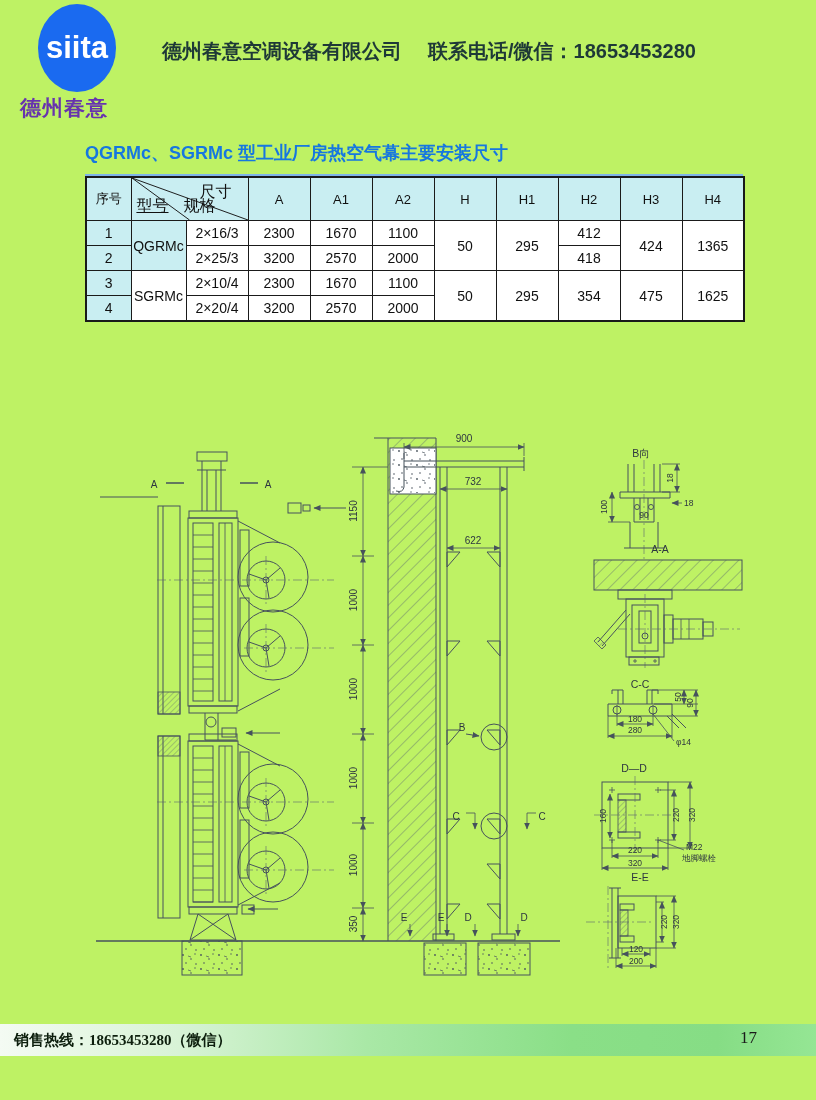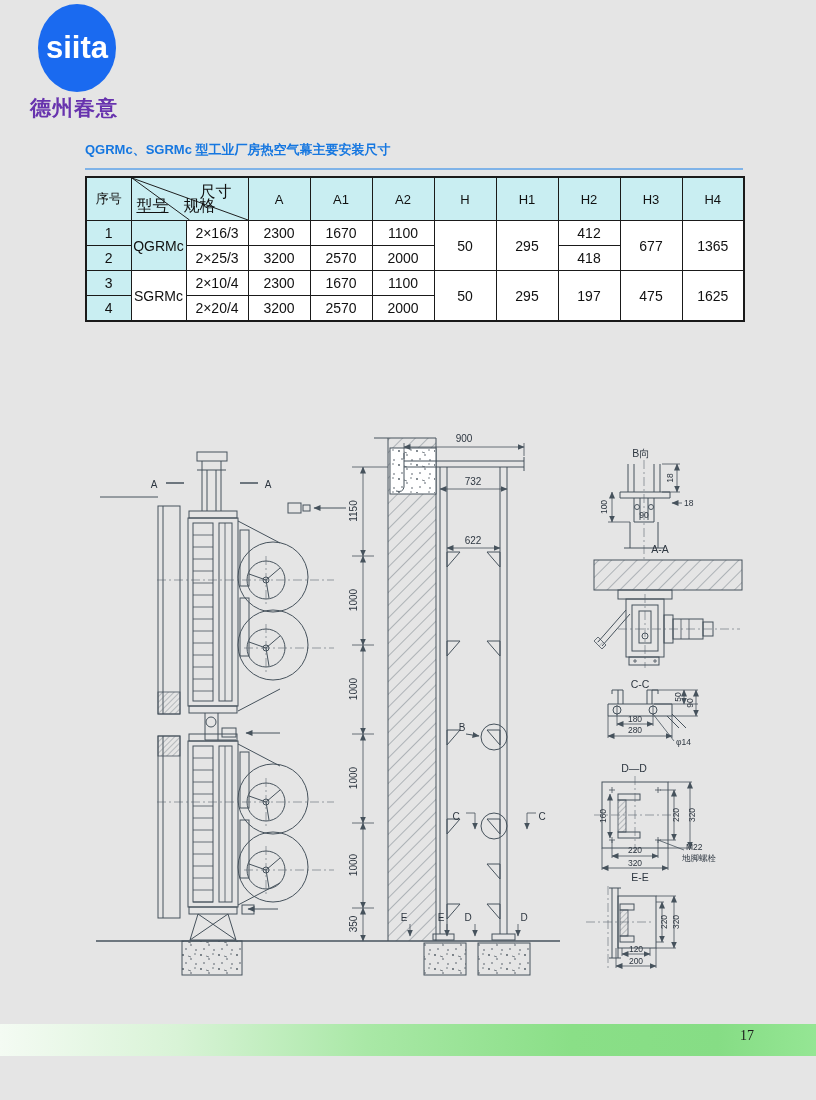--- a/index.html
+++ b/index.html
@@ -1,28 +1,28 @@
 <!DOCTYPE html>
 <html><head>
 <meta charset="utf-8">
 <style>
   html,body{margin:0;padding:0;background:#888;}
-  .page{position:relative;width:816px;height:1100px;background:#e5e5e5;margin:0 auto;
+  .page{position:relative;width:816px;height:1100px;background:#bef264;margin:0 auto;
         font-family:"Liberation Sans",sans-serif;overflow:hidden;}
   
   .logo-circle{position:absolute;left:38px;top:4px;width:78px;height:88px;border-radius:50%;
 
     background:#1a6af0;display:flex;align-items:center;justify-content:center;}
   .logo-circle span{color:#fff;font-weight:bold;font-size:31px;letter-spacing:0;}
-  .logo-sub{position:absolute;left:30px;top:94px;width:110px;font-size:21px;font-weight:bold;
+  .logo-sub{position:absolute;left:20px;top:94px;width:110px;font-size:21px;font-weight:bold;
     color:#6733ae;letter-spacing:1px;}
   .company{position:absolute;left:162px;top:38px;font-size:20px;font-weight:bold;color:#1e3937;}
   .contact{position:absolute;left:428px;top:38px;font-size:20px;font-weight:bold;color:#1e3937;}
   
-  .sec-title{position:absolute;left:85px;width:658px;color:#1677e0;font-size:13px;font-weight:bold;
+  .sec-title{position:absolute;left:85px;width:658px;color:#1677e0;font-size:18px;font-weight:bold;
     border-bottom:2px solid #7fb3e8;padding-bottom:9px;}
   .sec-title.t1{top:141px;}
   .sec-title.t2{top:333px;}
   
   table.spec{position:absolute;left:85px;top:176px;width:658px;border-collapse:collapse;
     table-layout:fixed;font-size:14px;color:#111;}
   table.spec td{border:1px solid #1a1a1a;text-align:center;vertical-align:middle;padding:0;background:#fff;}
   table.spec{border:2px solid #1a1a1a;}
   td.cy{background:#c9eef2 !important;}
   tr.hd td{height:42px;font-size:13px;}
@@ -41,31 +41,33 @@
   .cl{stroke:#5a6670;stroke-width:0.6;fill:none;stroke-dasharray:9 3 2 3;}
   text.txt{font-family:"Liberation Sans",sans-serif;font-size:10px;fill:#2d3640;}
   text.txs{font-family:"Liberation Sans",sans-serif;font-size:8.5px;fill:#2d3640;}
   text.ttl{font-family:"Liberation Sans",sans-serif;font-size:10.5px;fill:#2d3640;}
   
   .footer-bar{position:absolute;left:0;top:1024px;width:816px;height:32px;
     background:linear-gradient(90deg,#f4fbf3 0%,#d8f3d6 22%,#a9e8a6 45%,#8adf87 70%,#86dd85 88%,#95e694 100%);}
   .hotline{position:absolute;left:14px;top:1031px;font-family:"Liberation Serif",serif;
     font-weight:bold;font-size:15px;color:#0d1f0d;}
   .pageno{position:absolute;left:740px;top:1028px;font-family:"Liberation Serif",serif;
-    font-size:14px;color:#1a1a1a;}
+    font-size:17px;color:#1a1a1a;}
 </style>
 </head>
 <body>
 
 <div class="page">
 
   <div class="logo-circle">
     <span>siita</span>
   </div>
   <div class="logo-sub">德州春意</div>
+  <div class="company">德州春意空调设备有限公司</div>
+  <div class="contact">联系电话/微信：18653453280</div>
 
   <div class="sec-title t1">QGRMc、SGRMc 型工业厂房热空气幕主要安装尺寸</div>
 
   <table class="spec">
     <colgroup>
         <col style="width:45px">
         <col style="width:55px">
         <col style="width:62px">
       <col style="width:62px">
         <col style="width:62px">
@@ -100,41 +102,41 @@
     <tr class="bd">
       <td class="cy">1</td>
       <td class="cy" rowspan="2">QGRMc</td>
       <td>2×16/3</td>
       <td>2300</td>
       <td>1670</td>
       <td>1100</td>
       <td rowspan="2">50</td>
       <td rowspan="2">295</td>
       <td>412</td>
-      <td rowspan="2">677</td>
+      <td rowspan="2">424</td>
       <td rowspan="2">1365</td>
     </tr>
     <tr class="bd">
       <td class="cy">2</td>
       <td>2×25/3</td>
       <td>3200</td>
       <td>2570</td>
       <td>2000</td>
       <td>418</td>
     </tr>
     <tr class="bd">
       <td class="cy">3</td>
       <td rowspan="2">SGRMc</td>
       <td>2×10/4</td>
       <td>2300</td>
       <td>1670</td>
       <td>1100</td>
       <td rowspan="2">50</td>
       <td rowspan="2">295</td>
-      <td rowspan="2">197</td>
+      <td rowspan="2">354</td>
       <td rowspan="2">475</td>
       <td rowspan="2">1625</td>
     </tr>
     <tr class="bd">
       <td class="cy">4</td>
       <td>2×20/4</td>
       <td>3200</td>
       <td>2570</td>
       <td>2000</td>
     </tr>
@@ -421,15 +423,16 @@
       <path class="dim" d="M622,948 V956 M650,948 V956"></path>
       <line class="dim" x1="622" y1="954" x2="650" y2="954" marker-start="url(#as)" marker-end="url(#ae)"></line>
       <text class="txs" x="636" y="952" text-anchor="middle">120</text>
       <path class="dim" d="M616,948 V968 M656,948 V968"></path>
       <line class="dim" x1="616" y1="966" x2="656" y2="966" marker-start="url(#as)" marker-end="url(#ae)"></line>
       <text class="txs" x="636" y="964" text-anchor="middle">200</text>
     </g>
   </svg>
 
   <div class="footer-bar"></div>
+  <div class="hotline">销售热线：18653453280（微信）</div>
   <div class="pageno">17</div>
 
 </div>
 
 </body></html>

